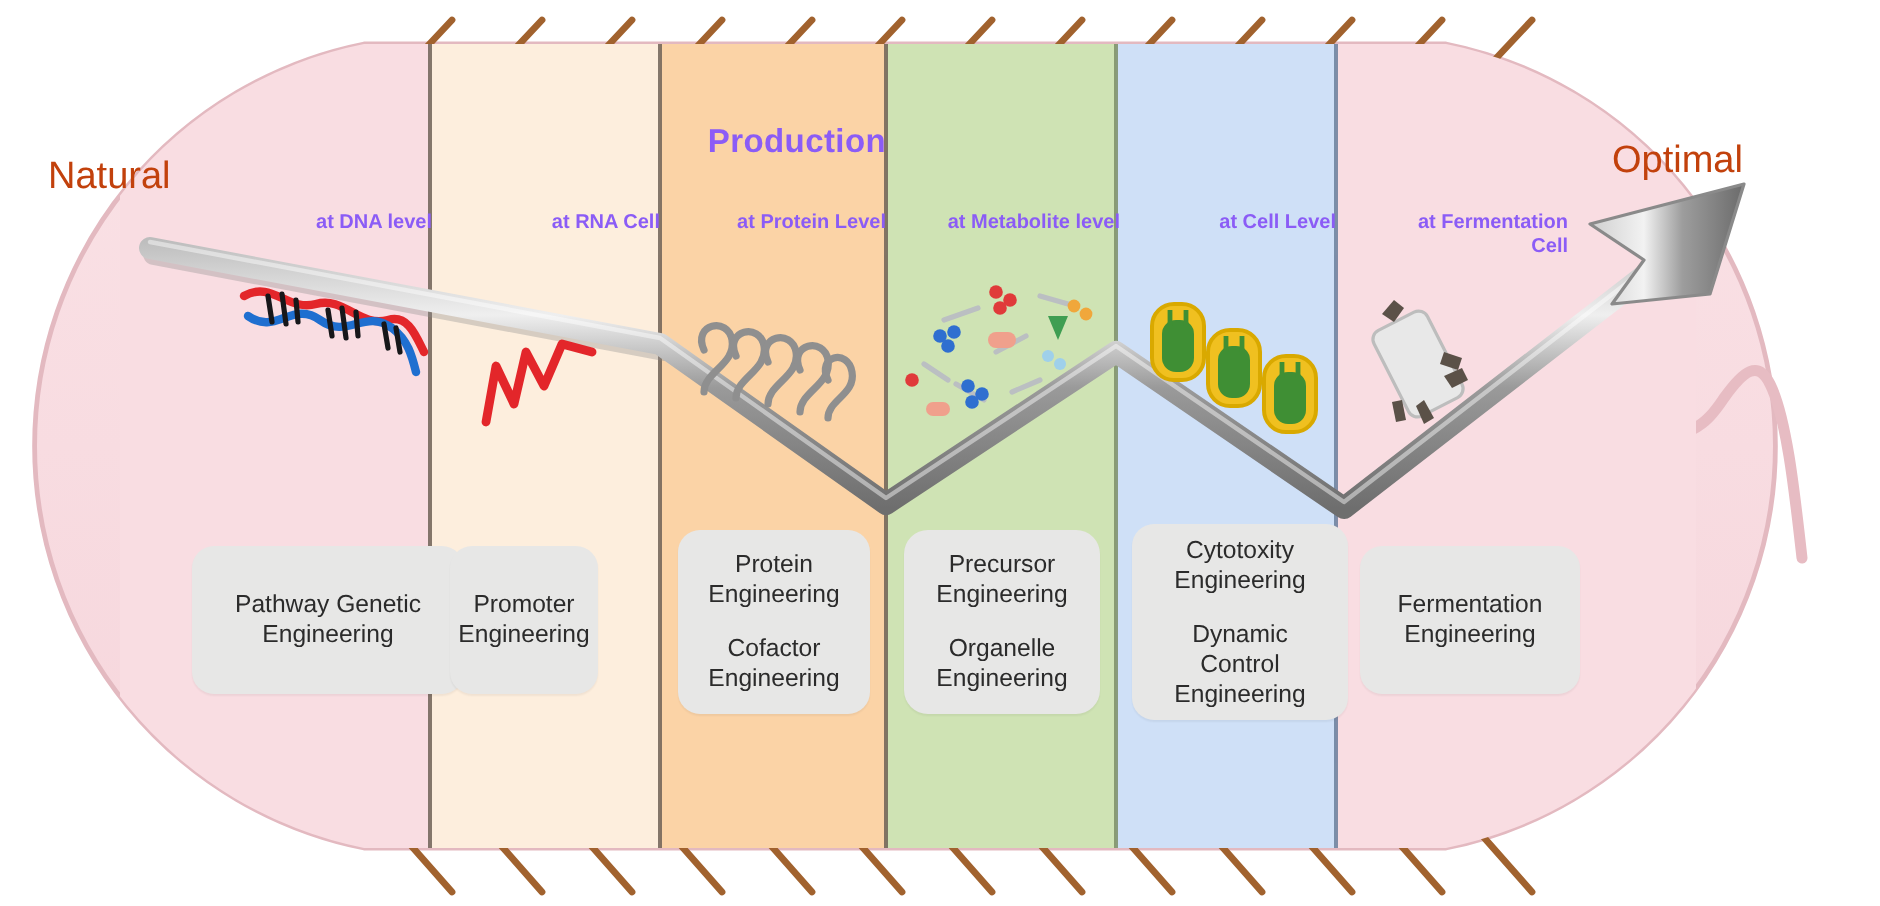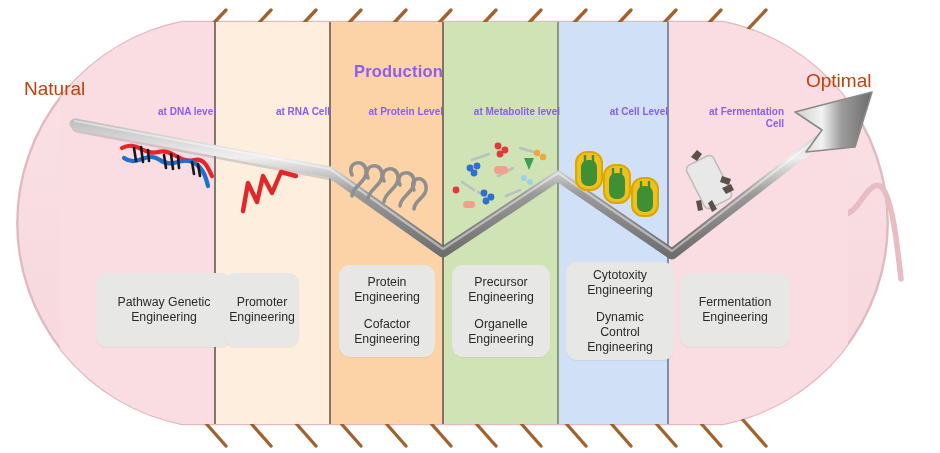--- a/index.html
+++ b/index.html
@@ -240,21 +240,21 @@
     <div class="grp">
       <div>Protein</div>
       <div>Engineering</div>
     </div>
     <div class="grp">
       <div>Cofactor</div>
       <div>Engineering</div>
     </div>
   </div>
 
-  <div class="chip" style="left:452px;top:265px;width:98px;height:92px;">
+  <div class="chip" style="left:452px;top:265px;width:98px;height:92px;border-radius:12px;">
     <div class="grp">
       <div>Precursor</div>
       <div>Engineering</div>
     </div>
     <div class="grp">
       <div>Organelle</div>
       <div>Engineering</div>
     </div>
   </div>
 

